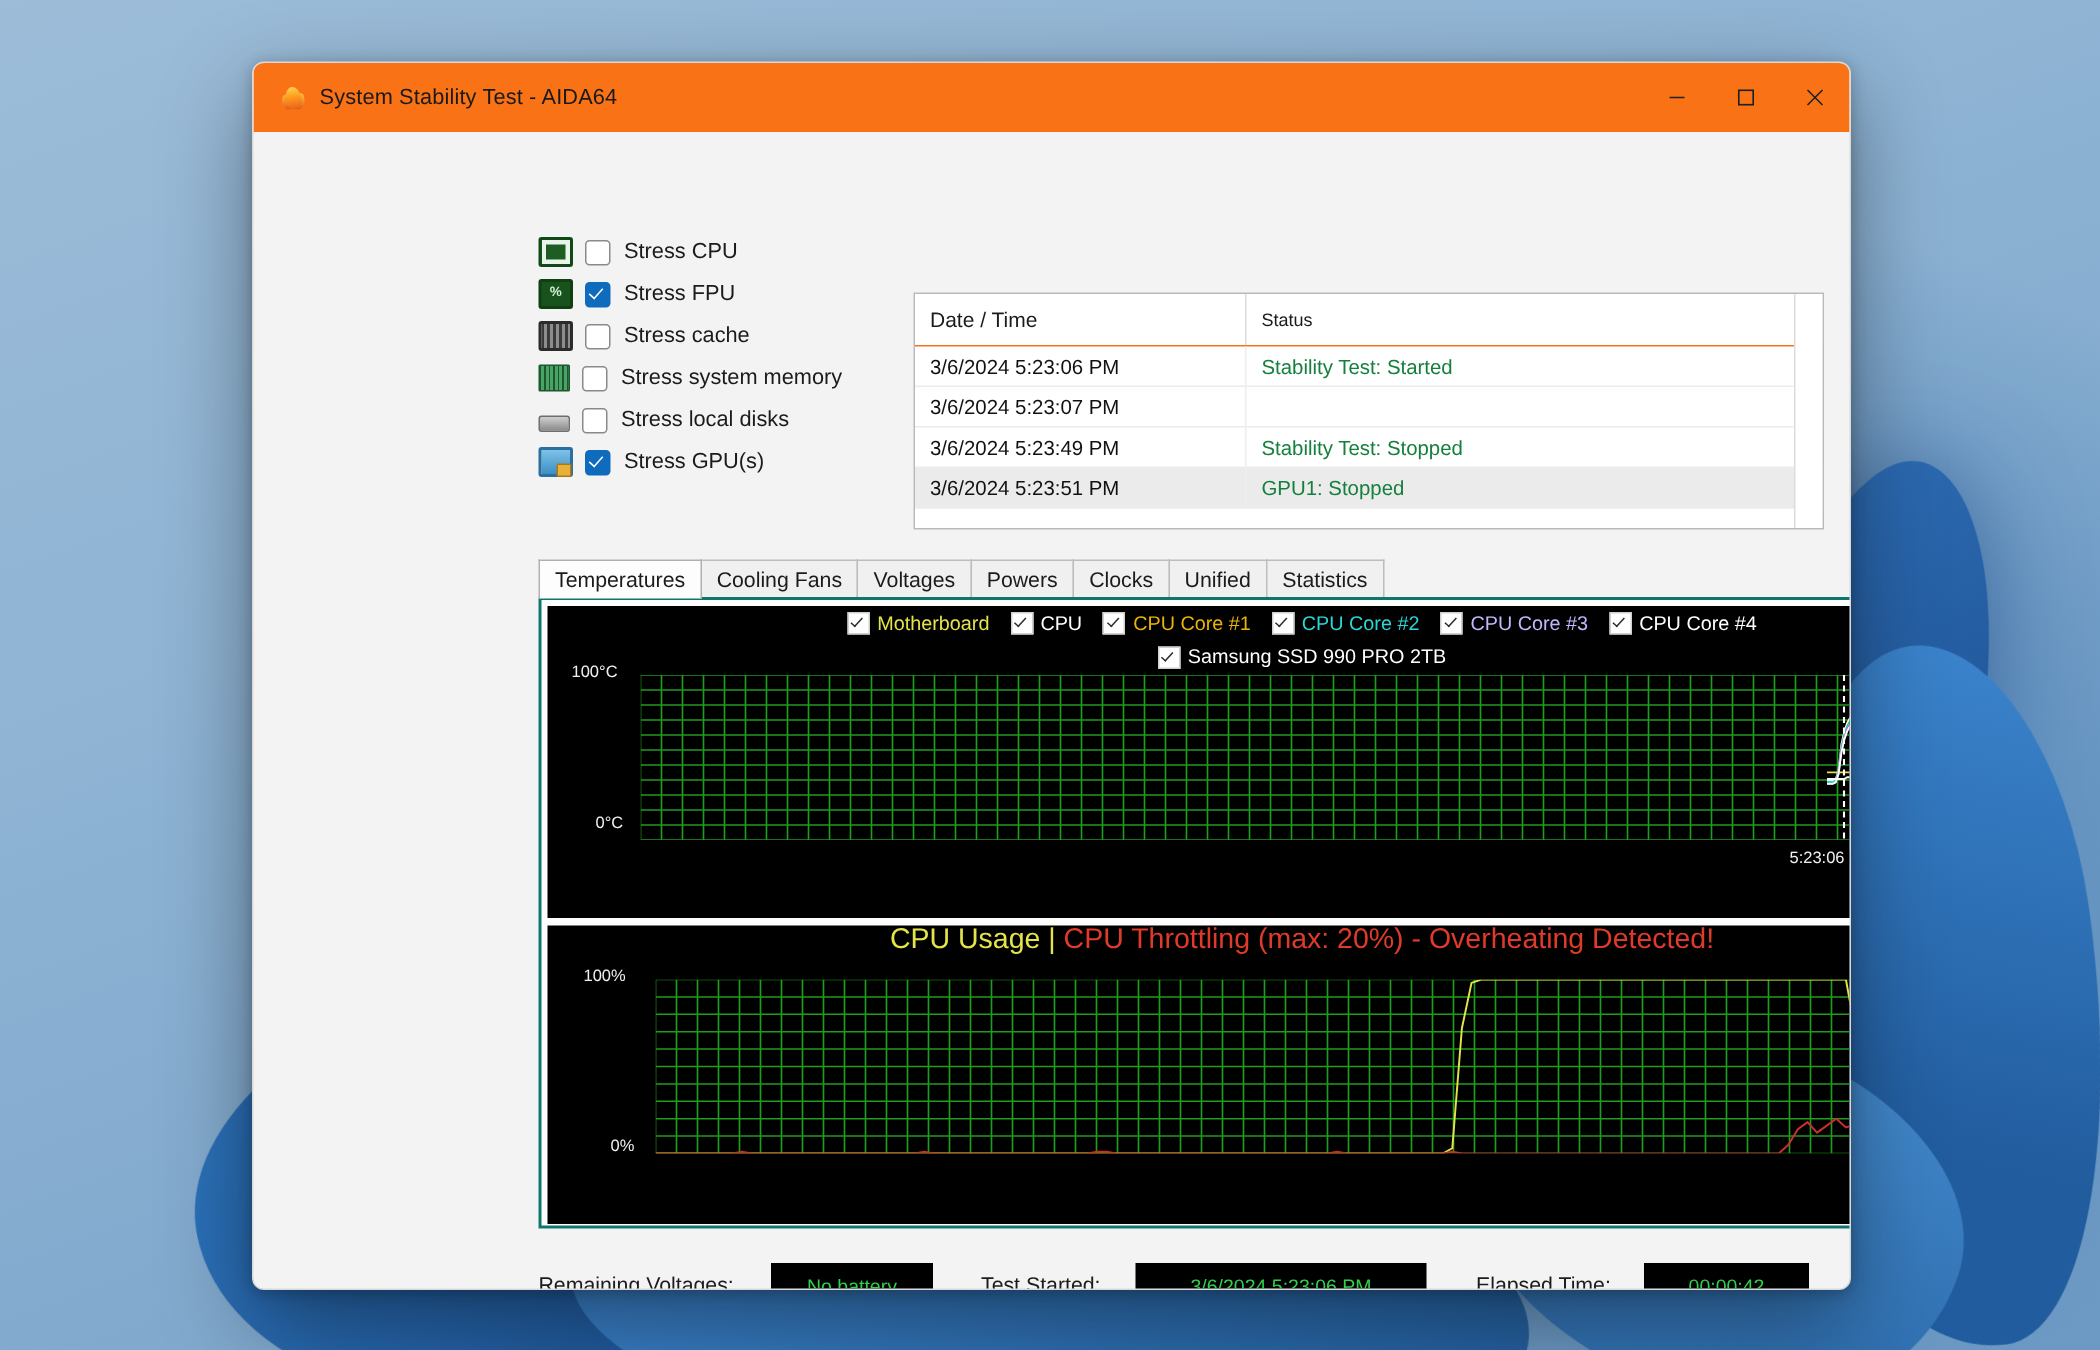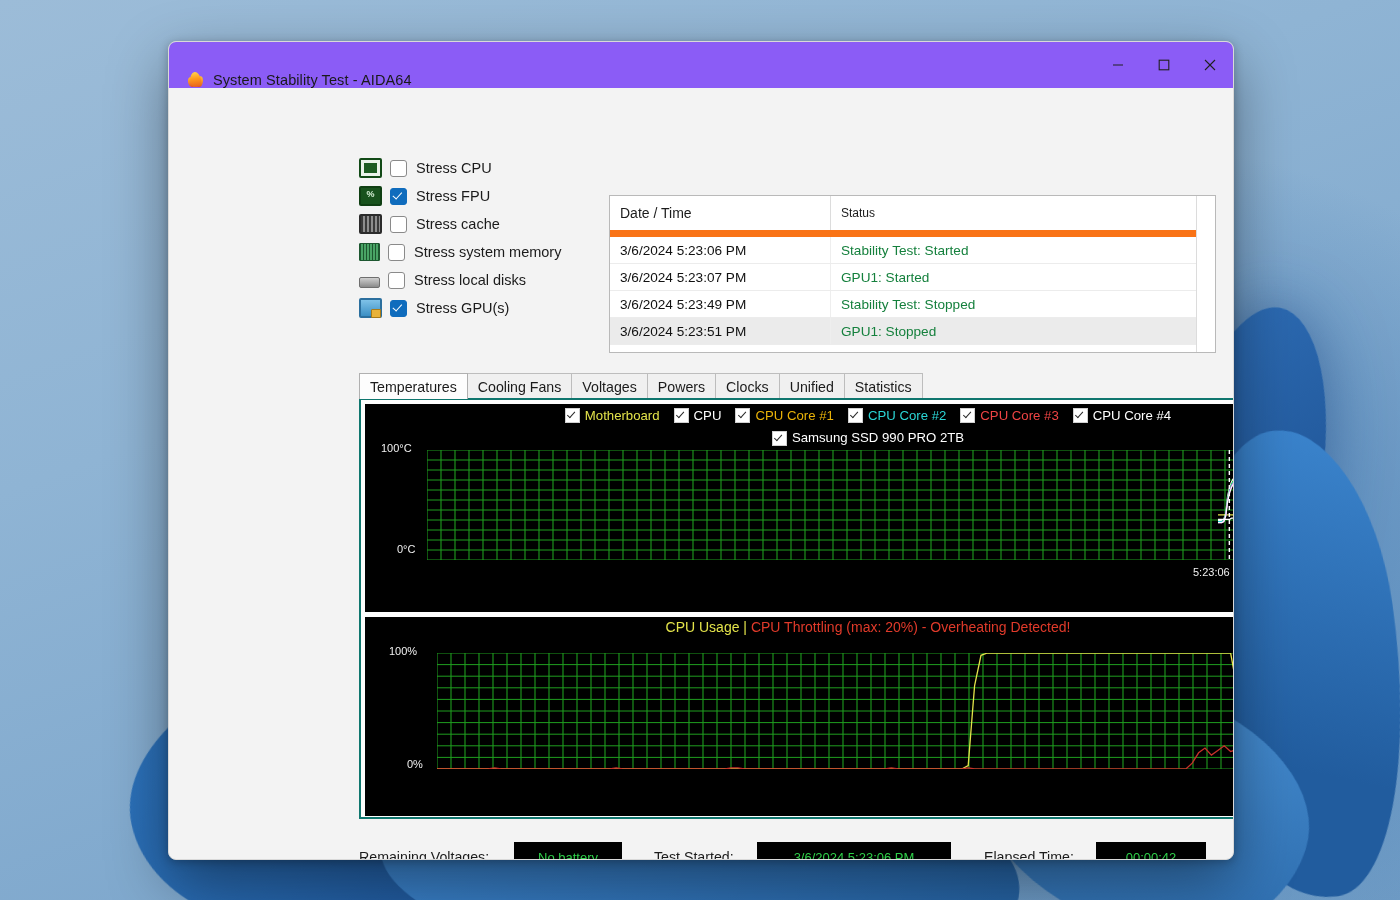--- a/index.html
+++ b/index.html
@@ -53,22 +53,22 @@
   #win{
     position:absolute;left:168px;top:41px;width:1064px;height:817px;
     background:#f3f3f3;
     border-radius:8px;
     box-shadow:0 22px 60px rgba(0,0,0,.40),0 2px 10px rgba(0,0,0,.25);
     border:1px solid #d9d9d9;
     overflow:hidden;
     display:flex;flex-direction:column;
   }
   #titlebar{
-    height:46px;flex:0 0 46px;display:flex;align-items:flex-end;
-    background:#8b5cf6;
+    height:46px;flex:0 0 46px;display:flex;align-items:center;
+    background:#f97316;
     position:relative;
   }
   .app-icon{
     width:17px;height:17px;margin-left:18px;margin-right:9px;
     position:relative;flex:0 0 17px;
   }
   .flame-a{
     position:absolute;left:3px;top:1px;width:11px;height:15px;
     background:linear-gradient(180deg,#ffd24a 0%,#ff9a1c 45%,#e8621a 100%);
     border-radius:50% 50% 45% 45%/62% 62% 38% 38%;
@@ -147,21 +147,21 @@
     border:solid #fff;border-width:0 1.8px 1.8px 0;transform:rotate(42deg);
   }
   .stress-label{font-size:14.5px;color:#1b1b1b;}
 
   
   #logbox{
     position:absolute;left:440px;top:107px;width:605px;height:156px;
     border:1px solid #b9b9b9;background:#fff;overflow:hidden;
   }
   .log-head{
-    display:flex;height:34px;border-bottom:7px solid #f97316;
+    display:flex;height:34px;border-bottom:1px solid #f97316;
     background:#fff;
   }
   .log-head .c1{
     width:210px;flex:0 0 210px;border-right:1px solid #dcdcdc;
     display:flex;align-items:center;padding-left:10px;
     font-size:14px;color:#1b1b1b;
   }
   .log-head .c2{
     flex:1;display:flex;align-items:center;padding-left:10px;
     font-size:12px;color:#1b1b1b;border-right:1px solid #dcdcdc;
@@ -212,21 +212,21 @@
   .lg-item{display:inline-flex;align-items:center;margin:0 7px;vertical-align:middle;}
   .lg-cb{
     width:13px;height:13px;background:#fff;border:1px solid #d0d0d0;
     margin-right:5px;position:relative;flex:0 0 13px;
   }
   .lg-cb:after{
     content:"";position:absolute;left:3.6px;top:1px;width:3.4px;height:7.2px;
     border:solid #2b2b2b;border-width:0 1.7px 1.7px 0;transform:rotate(42deg);
   }
   .plot-title{
-    text-align:center;font-size:14px;line-height:20px;white-space:nowrap;
+    text-align:center;font-size:19px;line-height:20px;white-space:nowrap;
   }
   .axis-lbl{
     position:absolute;color:#f0f0f0;font-size:11px;
     text-shadow:0 0 2px #000;
   }
   .plot-area{position:absolute;overflow:hidden;}
 
   
   #statusbar{
     position:absolute;left:190px;top:754px;width:1020px;height:30px;
@@ -320,21 +320,20 @@
         <div class="c1">Date / Time</div>
         <div class="c2">Status</div>
       </div>
       <div id="log-body">
           <div class="log-row">
             <div class="c1">3/6/2024 5:23:06 PM</div>
             <div class="c2">Stability Test: Started</div>
           </div>
           <div class="log-row">
             <div class="c1">3/6/2024 5:23:07 PM</div>
-            <div class="c2">GPU1: Started</div>
           </div>
           <div class="log-row">
             <div class="c1">3/6/2024 5:23:49 PM</div>
             <div class="c2">Stability Test: Stopped</div>
           </div>
           <div class="log-row alt">
             <div class="c1">3/6/2024 5:23:51 PM</div>
             <div class="c2">GPU1: Stopped</div>
           </div>
         </div>
@@ -361,21 +360,21 @@
               <span class="lg-cb"></span>
               <span style="color: rgb(255, 255, 255);">CPU</span>
             </span><span class="lg-item">
               <span class="lg-cb"></span>
               <span style="color: #eab308;">CPU Core #1</span>
             </span><span class="lg-item">
               <span class="lg-cb"></span>
               <span style="color: rgb(43, 214, 214);">CPU Core #2</span>
             </span><span class="lg-item">
               <span class="lg-cb"></span>
-              <span style="color: #ef4444;">CPU Core #3</span>
+              <span style="color: #c4b5fd;">CPU Core #3</span>
             </span><span class="lg-item">
               <span class="lg-cb"></span>
               <span style="color: rgb(255, 255, 255);">CPU Core #4</span>
             </span></div>
         <div class="legend-line" id="temp-legend-2"><span class="lg-item">
               <span class="lg-cb"></span>
               <span style="color: rgb(255, 255, 255);">Samsung SSD 990 PRO 2TB</span>
             </span></div>
         <div class="axis-lbl" id="temp-y-top" style="left:16px;top:38px;">100°C</div>
         <div class="axis-lbl" id="temp-y-bot" style="left:32px;top:139px;">0°C</div>

